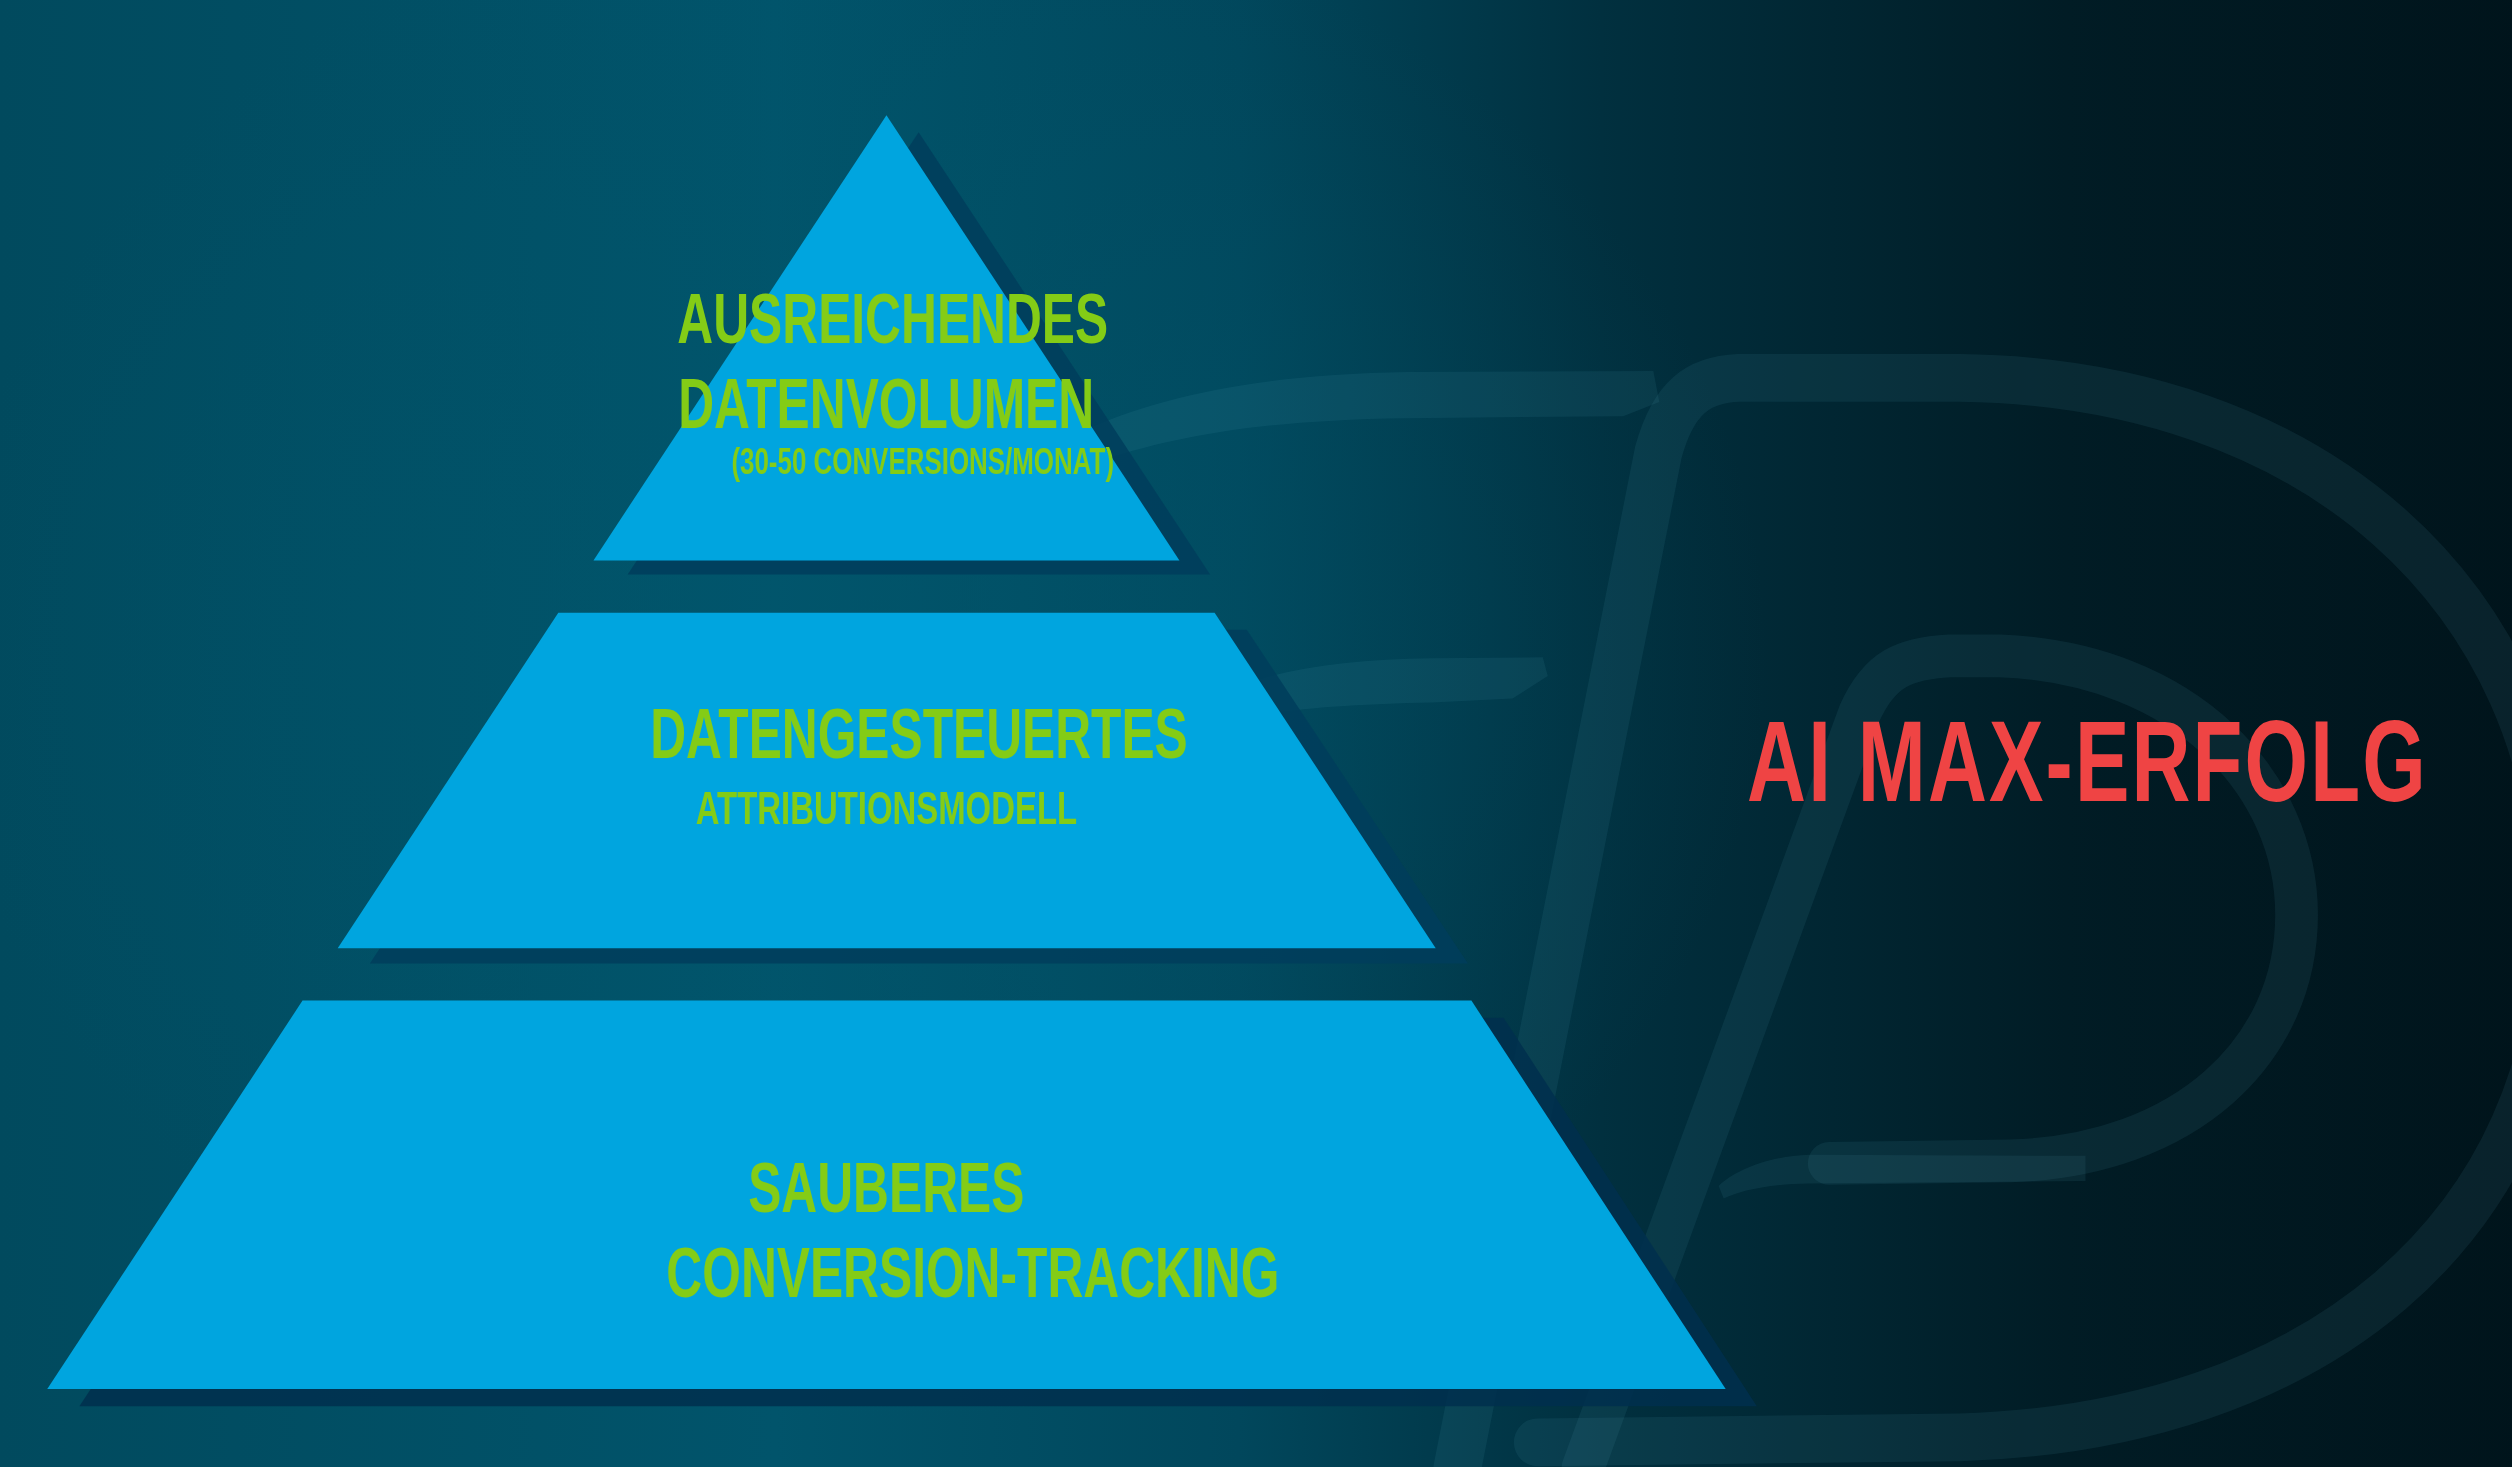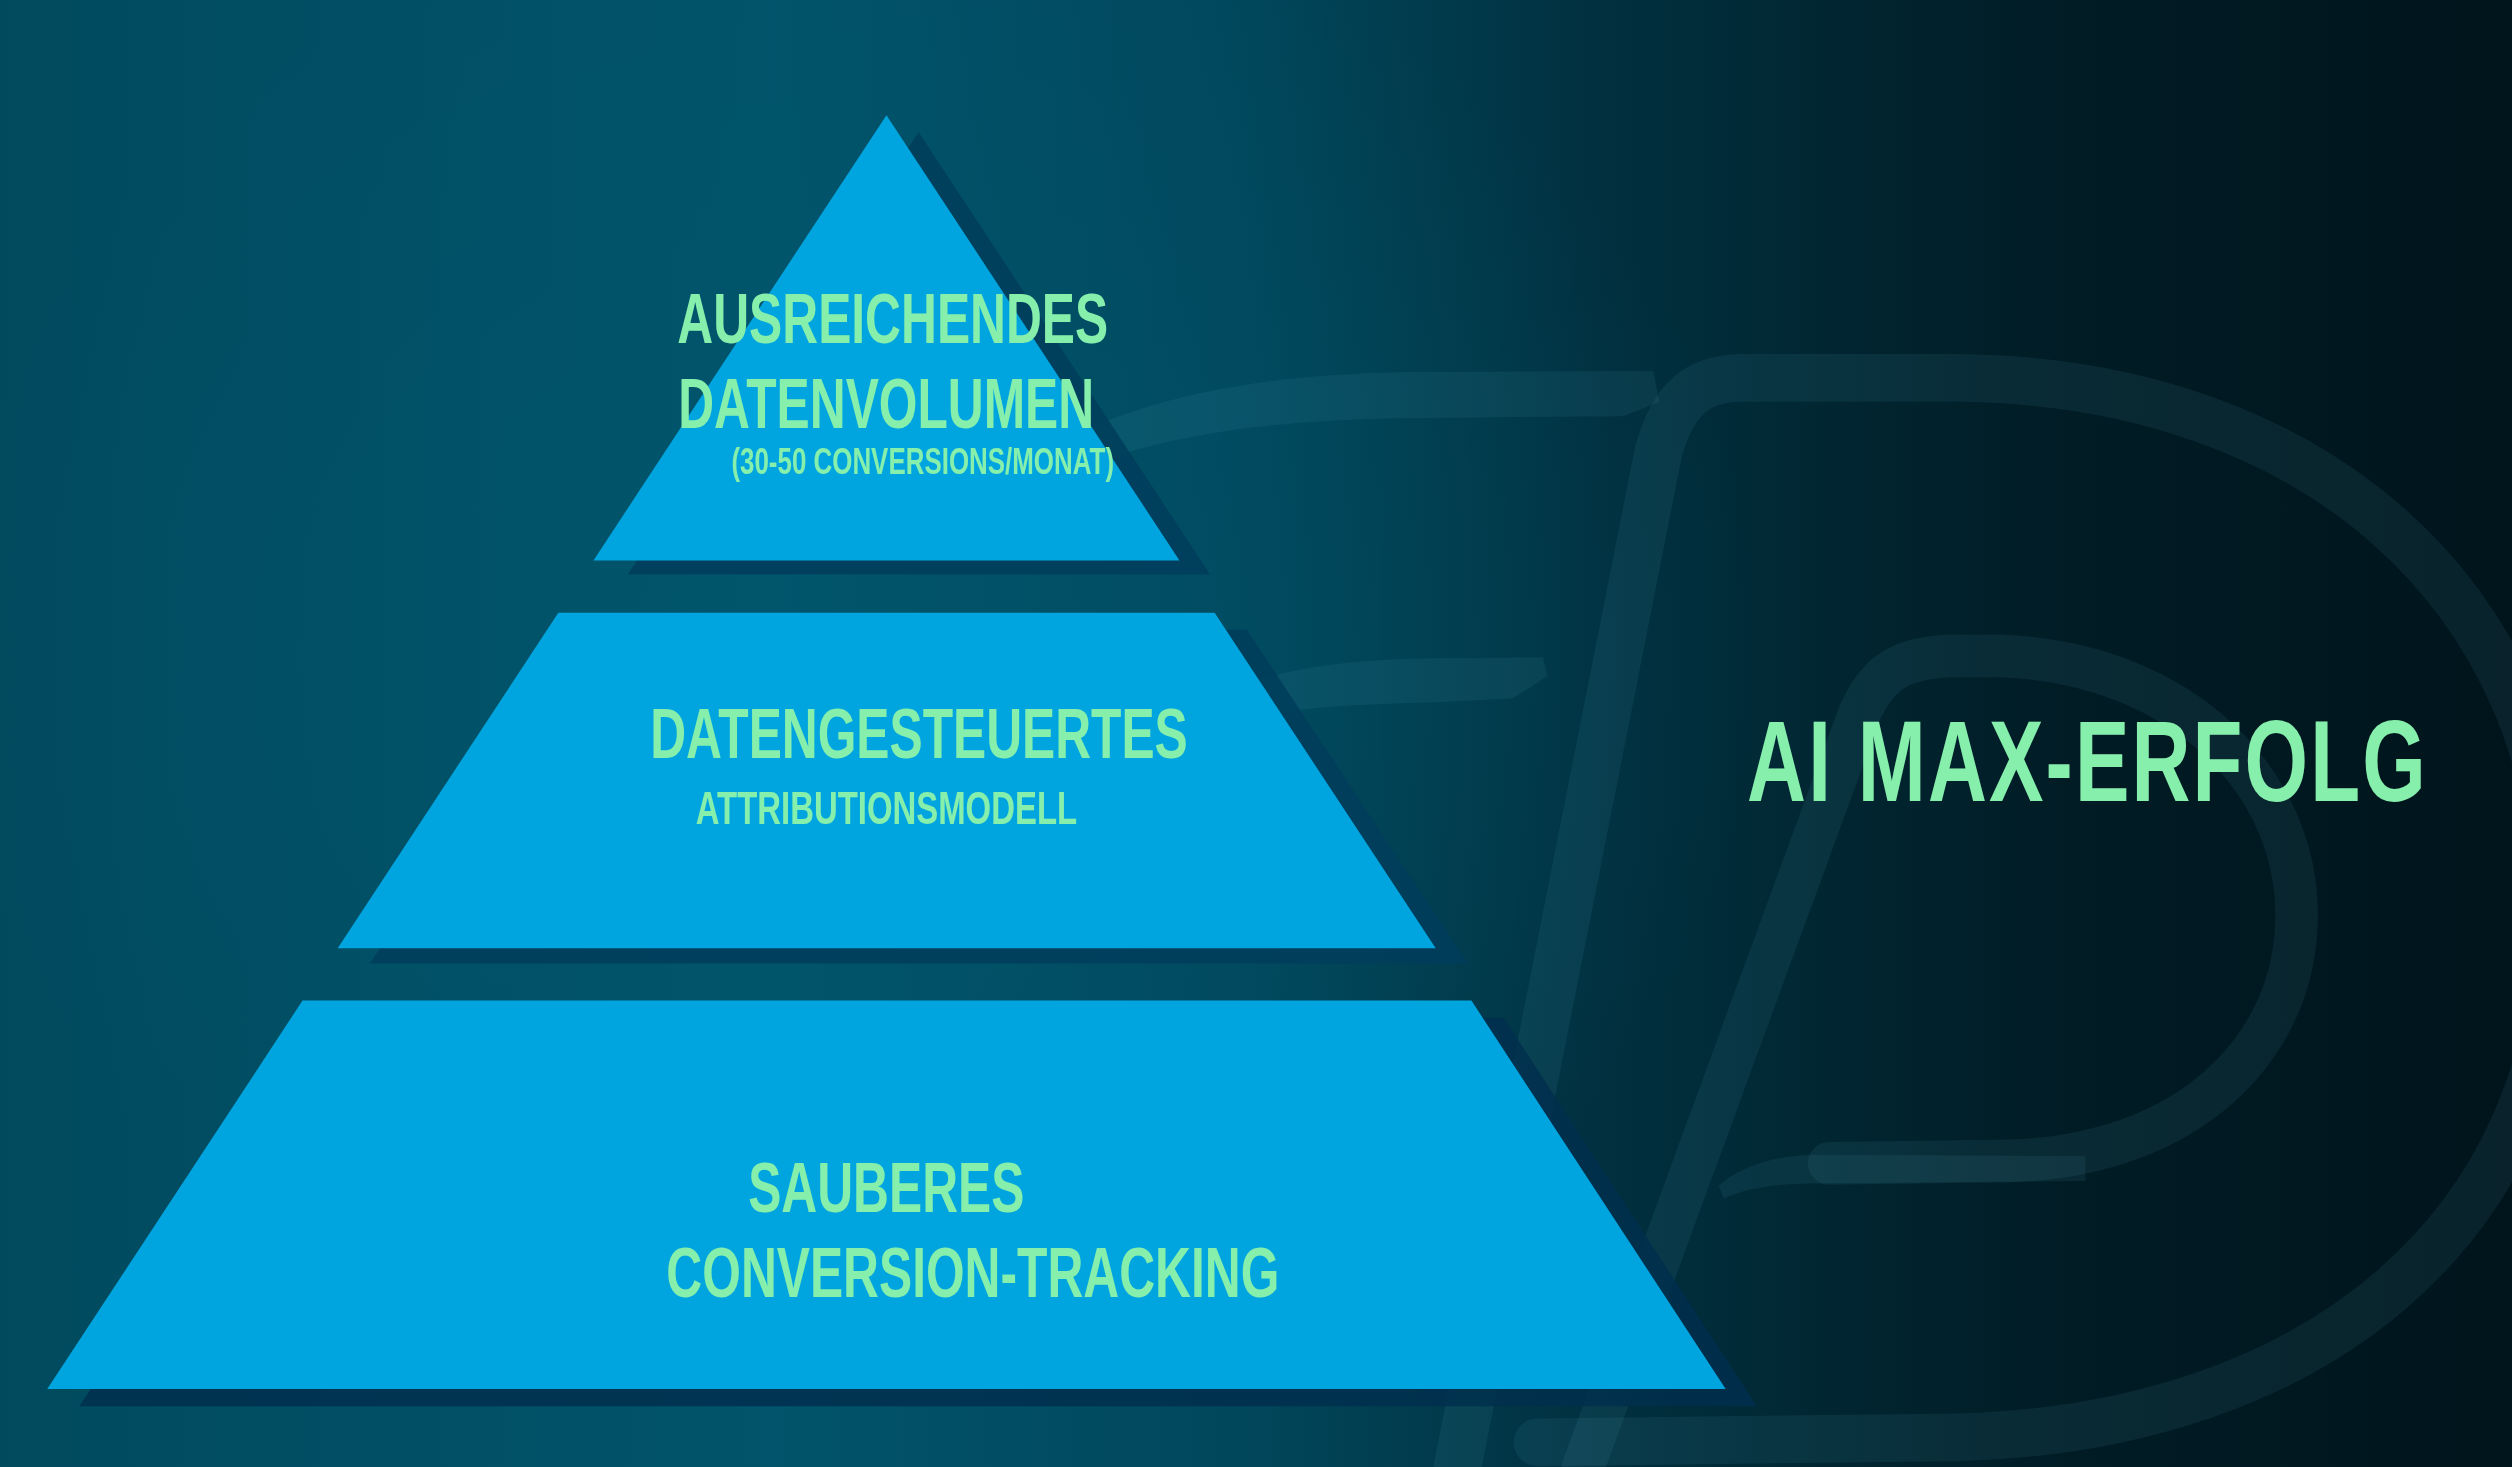--- a/index.html
+++ b/index.html
@@ -15,26 +15,26 @@
       linear-gradient(90deg, #014a5e 0%, #01546b 30%, #01475c 48%, #01303f 62%, #011c25 80%, #00131a 100%);
   }
   svg.layer { position: absolute; left: 0; top: 0; width: 2582px; height: 1468px; }
   .tier-text {
     position: absolute; color: #ffffff; font-weight: 700;
     text-transform: uppercase; white-space: nowrap; text-align: center;
     transform-origin: center center;
   }
   .tier-line {
     position: absolute; left: 0; right: 0; text-align: center; white-space: nowrap;
-    line-height: 1; color: #86efac; font-weight: 700;
+    line-height: 1; color: #84cc16; font-weight: 700;
   }
   .tier-line span { display: inline-block; transform: scaleX(0.7); transform-origin: center center; }
   #title {
     position: absolute; left: 1608px; top: 701px; width: 784px; height: 121px;
-    text-align: center; color: #86efac; font-weight: 700; white-space: nowrap;
+    text-align: center; color: #ef4444; font-weight: 700; white-space: nowrap;
     font-size: 115px; line-height: 121px; letter-spacing: 3px;
   }
   #title span { display: inline-block; transform: scaleX(0.71); transform-origin: center center; }
 </style>
 </head>
 <body>
 
 <div id="stage"></div>
 
 <svg class="layer" viewBox="0 0 5138 2921" xmlns="http://www.w3.org/2000/svg">

